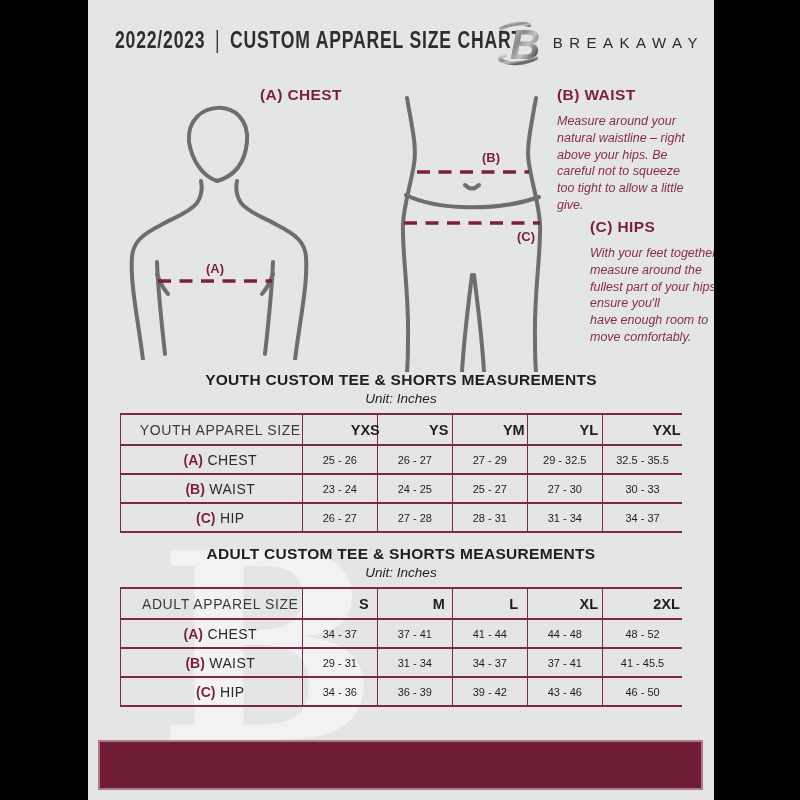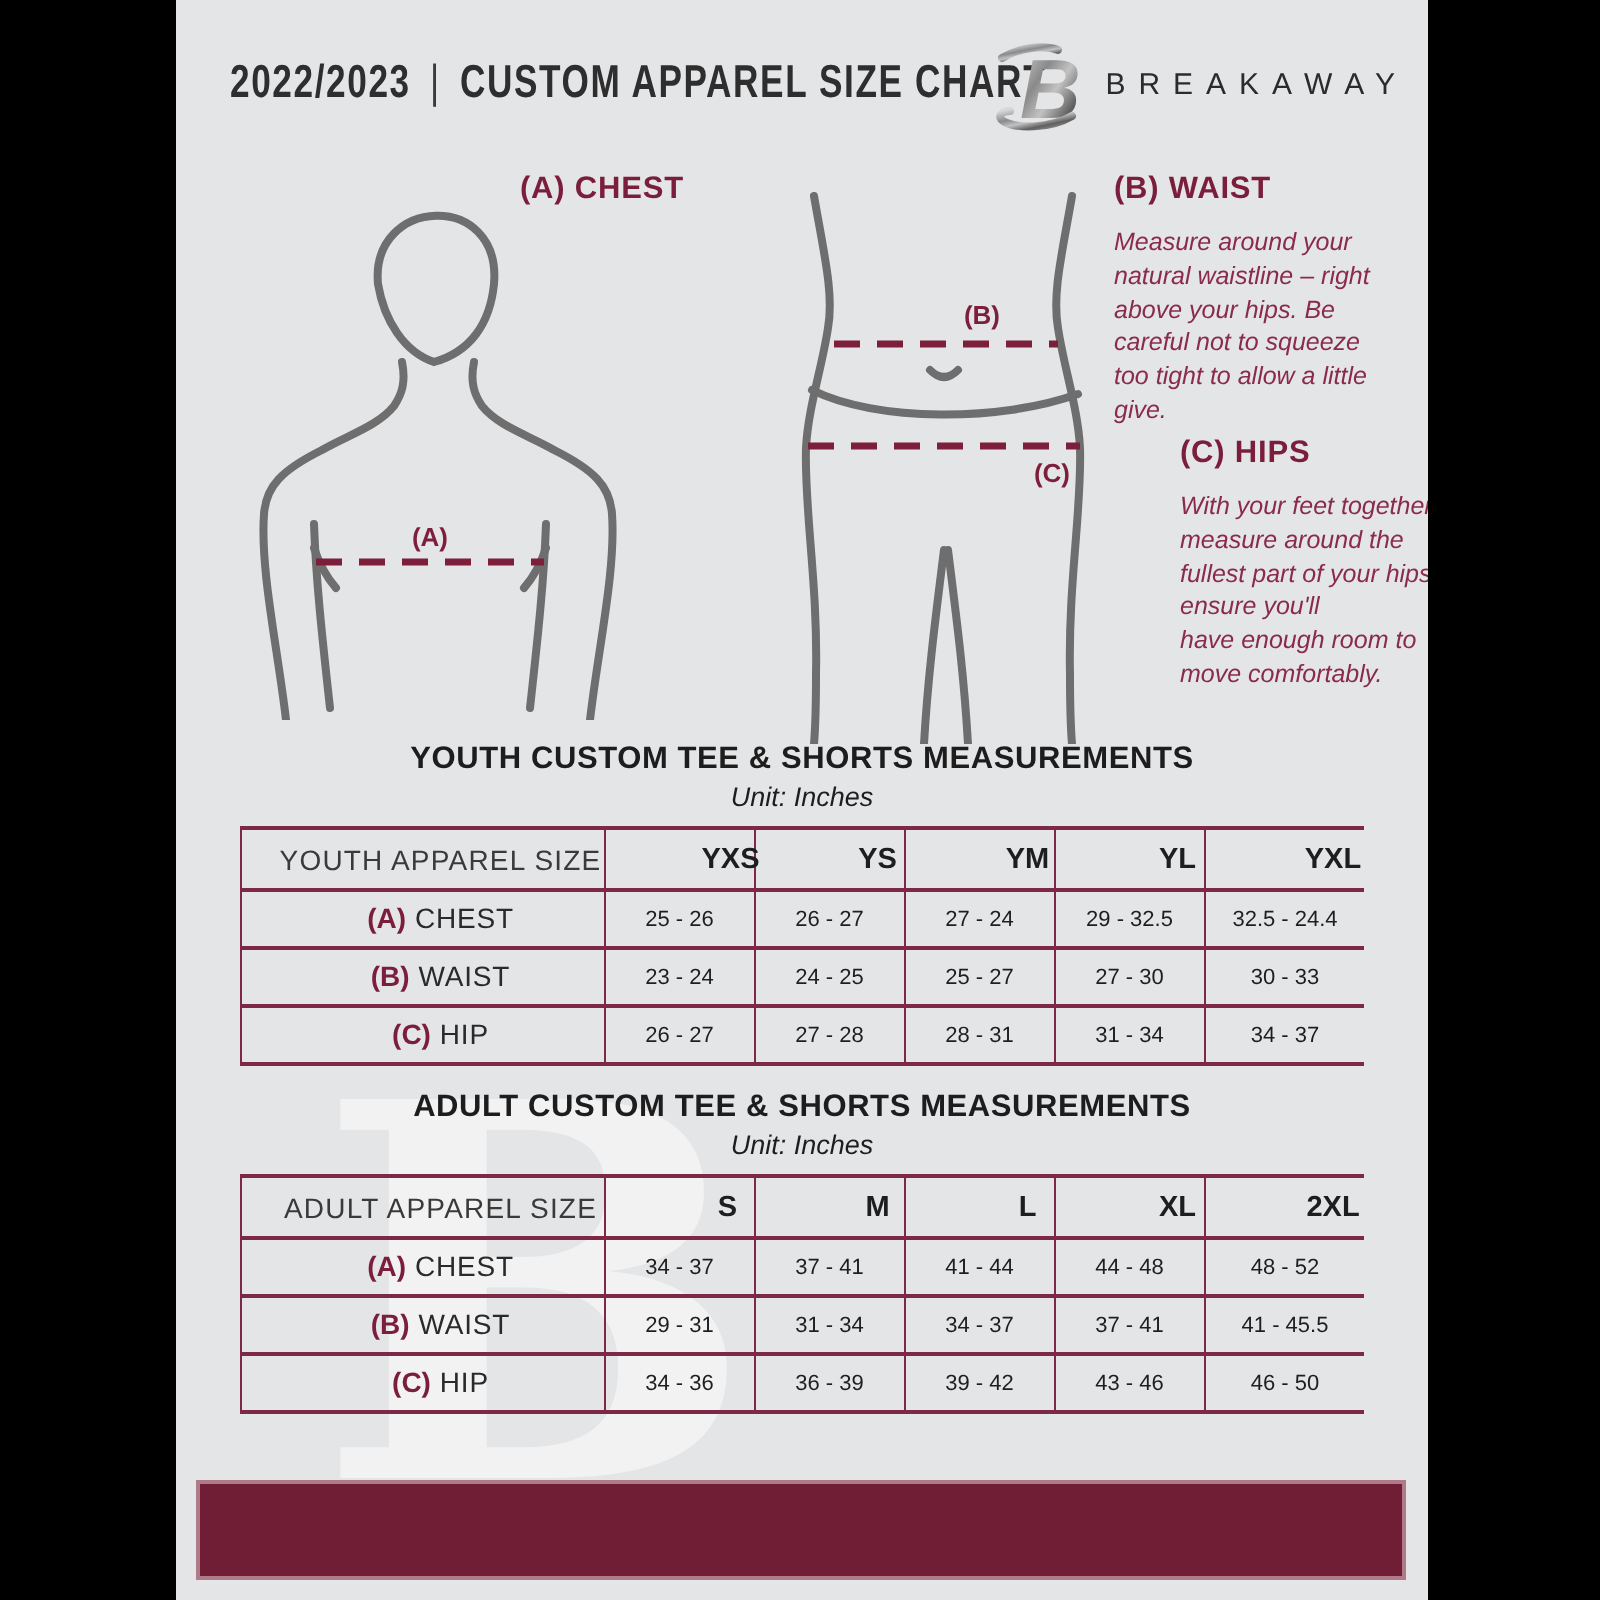--- a/index.html
+++ b/index.html
@@ -187,23 +187,23 @@
           <th class="col-head">YXS</th>
           <th class="col-head">YS</th>
           <th class="col-head">YM</th>
           <th class="col-head">YL</th>
           <th class="col-head">YXL</th>
         </tr>
         <tr>
           <td class="lbl"><span class="row-pfx">(A)</span> <span class="row-lbl">CHEST</span></td>
           <td class="val">25 - 26</td>
           <td class="val">26 - 27</td>
-          <td class="val">27 - 24</td>
+          <td class="val">27 - 29</td>
           <td class="val">29 - 32.5</td>
-          <td class="val">32.5 - 24.4</td>
+          <td class="val">32.5 - 35.5</td>
         </tr>
         <tr>
           <td class="lbl"><span class="row-pfx">(B)</span> <span class="row-lbl">WAIST</span></td>
           <td class="val">23 - 24</td>
           <td class="val">24 - 25</td>
           <td class="val">25 - 27</td>
           <td class="val">27 - 30</td>
           <td class="val">30 - 33</td>
         </tr>
         <tr>

